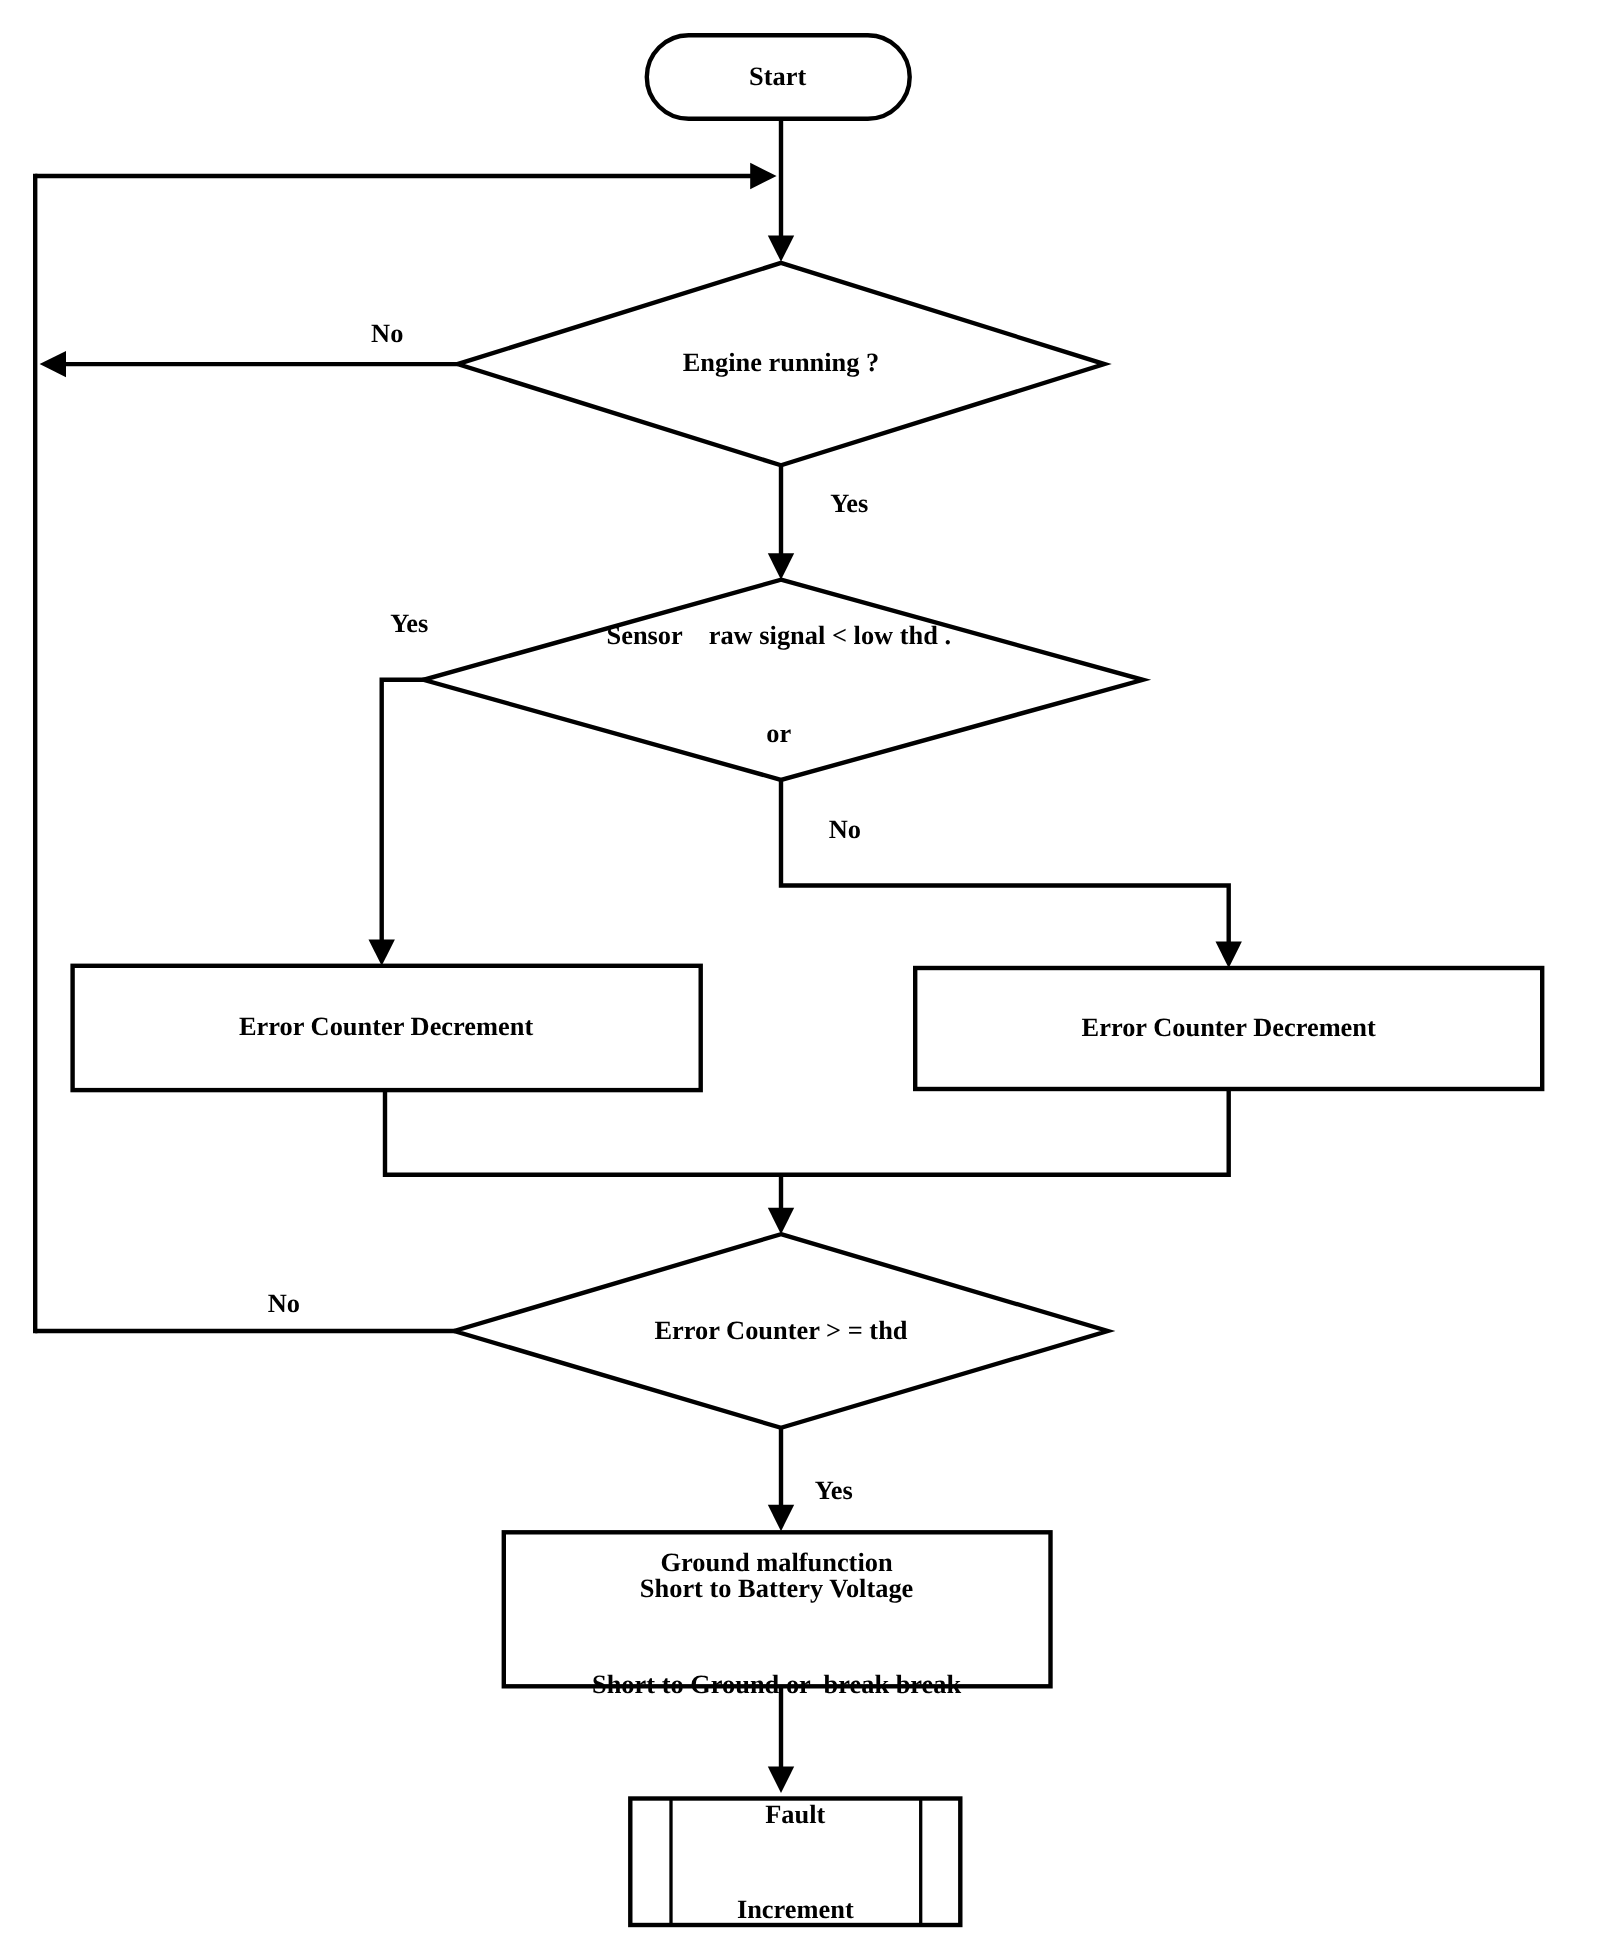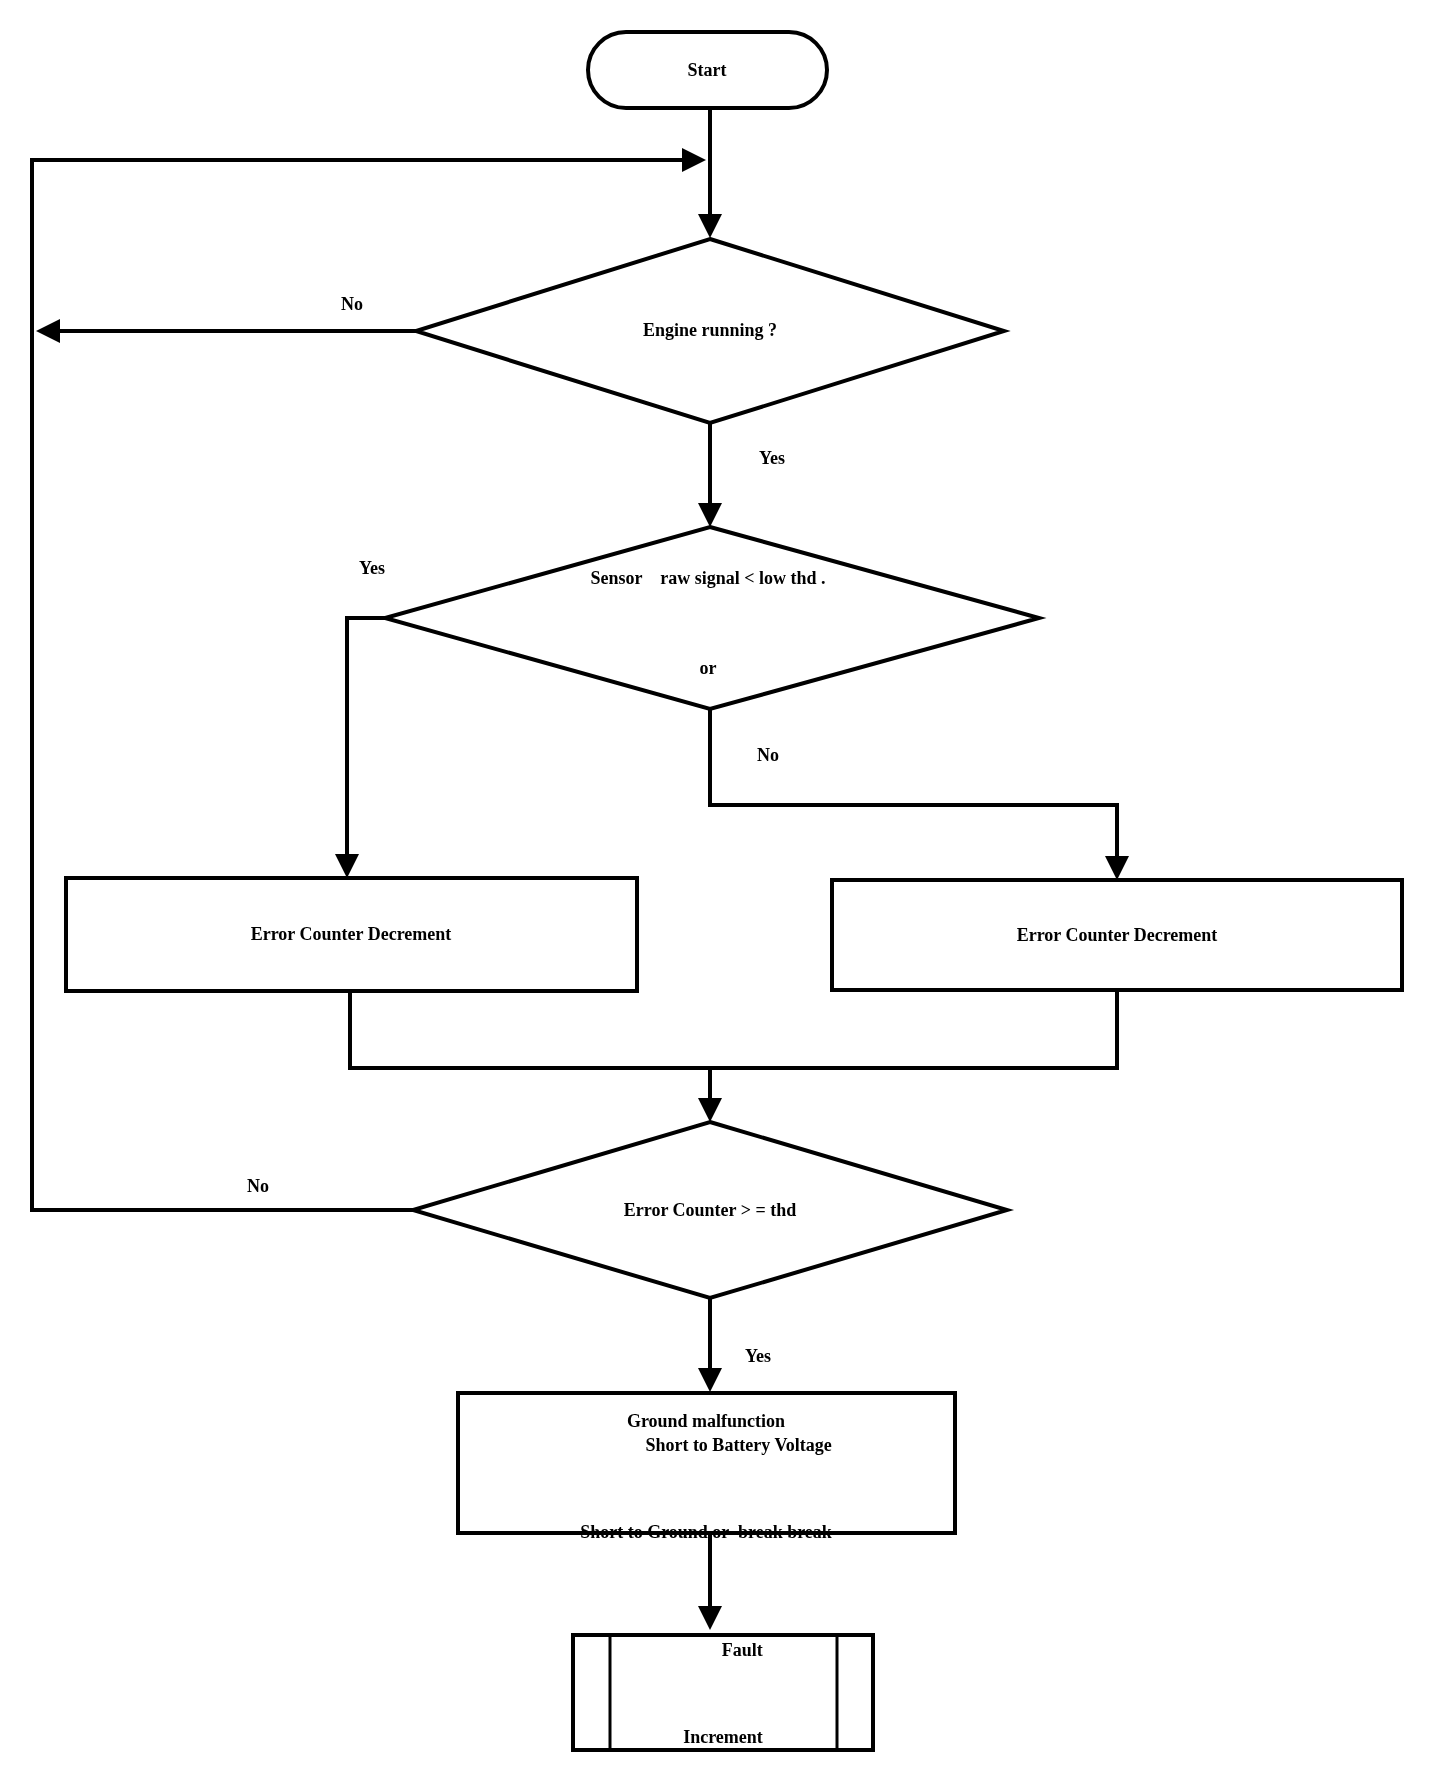--- a/index.html
+++ b/index.html
@@ -17,28 +17,28 @@
     overflow: hidden;
   }
   .canvas svg {
     position: absolute;
     left: 0;
     top: 0;
   }
   .lbl {
     position: absolute;
     transform: translate(-50%, -50%);
-    font-size: 18px;
+    font-size: 24px;
     font-weight: 600;
     line-height: 30px;
     white-space: pre;
     text-align: center;
     color: #000000;
   }
-  .lbl.small-gap { line-height: 29px; text-align: right; }
+  .lbl.small-gap { line-height: 29px; }
 </style>
 </head>
 <body>
 
 <div class="canvas">
 
   <svg width="1456" height="1776" viewBox="0 0 1456 1776" fill="none" stroke="#000000" stroke-width="4">
 
     <line x1="710" y1="108" x2="710" y2="218"></line>
     <line x1="32" y1="160" x2="684" y2="160"></line>

